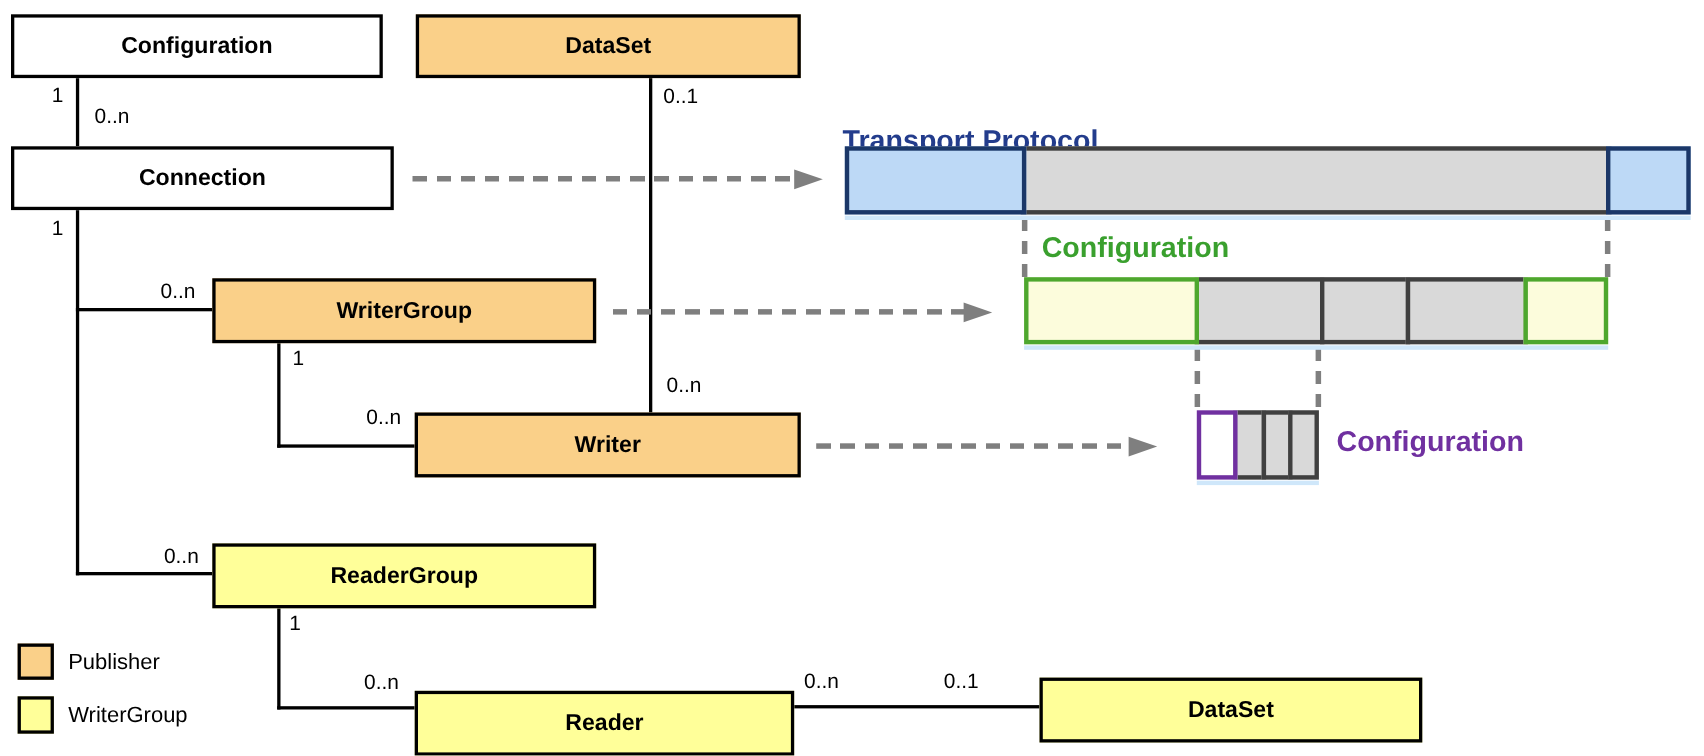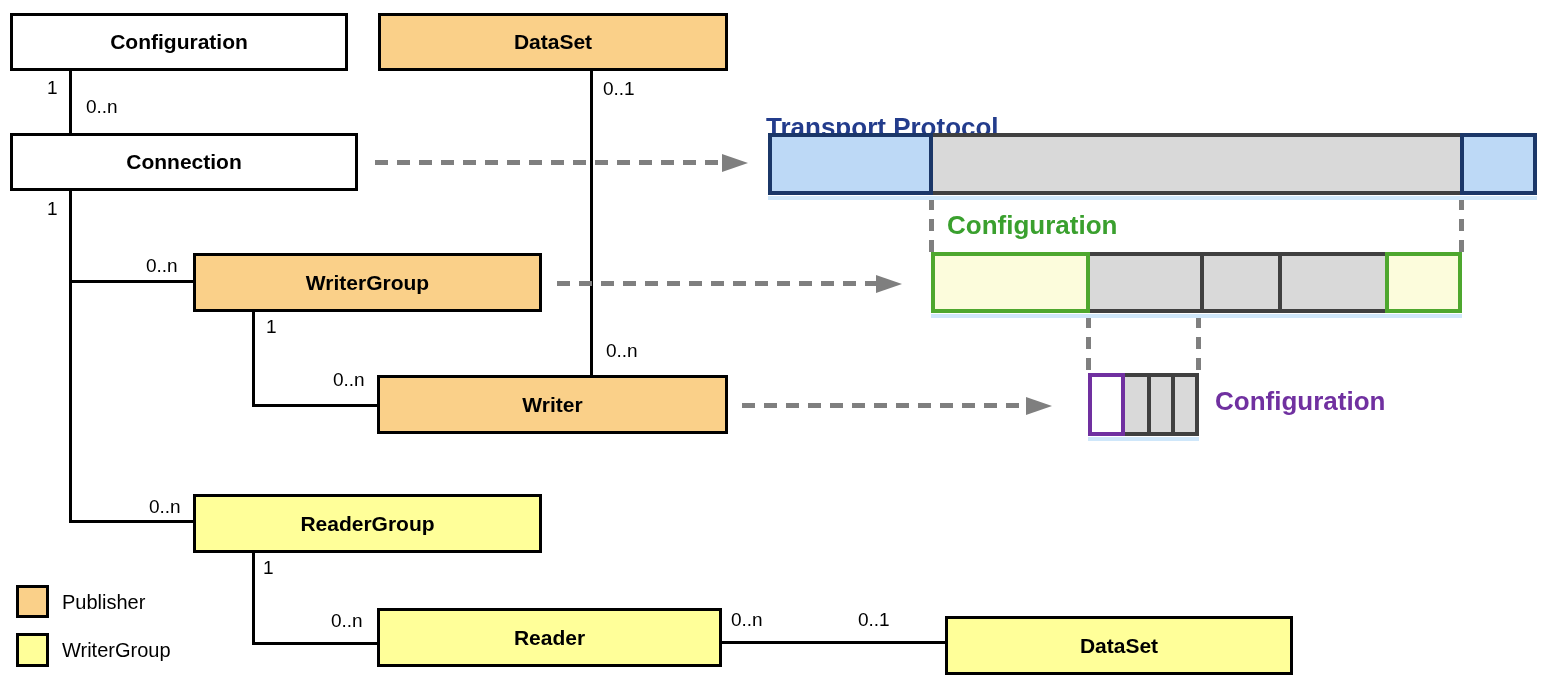--- a/index.html
+++ b/index.html
@@ -86,21 +86,21 @@
     </div>
   <div class="box fill-orange" style="left:193px;top:253px;width:349px;height:59px;">
       <span>WriterGroup</span>
     </div>
   <div class="box fill-orange" style="left:377px;top:375px;width:351px;height:59px;">
       <span>Writer</span>
     </div>
   <div class="box fill-yellow" style="left:193px;top:494px;width:349px;height:59px;">
       <span>ReaderGroup</span>
     </div>
-  <div class="box fill-yellow" style="left:377px;top:608px;width:345px;height:59px;">
+  <div class="box fill-yellow" style="left:377px;top:628px;width:345px;height:59px;">
       <span>Reader</span>
     </div>
   <div class="box fill-yellow" style="left:945px;top:616px;width:348px;height:59px;">
       <span>DataSet</span>
     </div>
 
   <span class="mult" style="left:47px;top:78px;">1</span>
   <span class="mult" style="left:86px;top:97px;">0..n</span>
   <span class="mult" style="left:603px;top:79px;">0..1</span>
   <span class="mult" style="left:47px;top:199px;">1</span>

